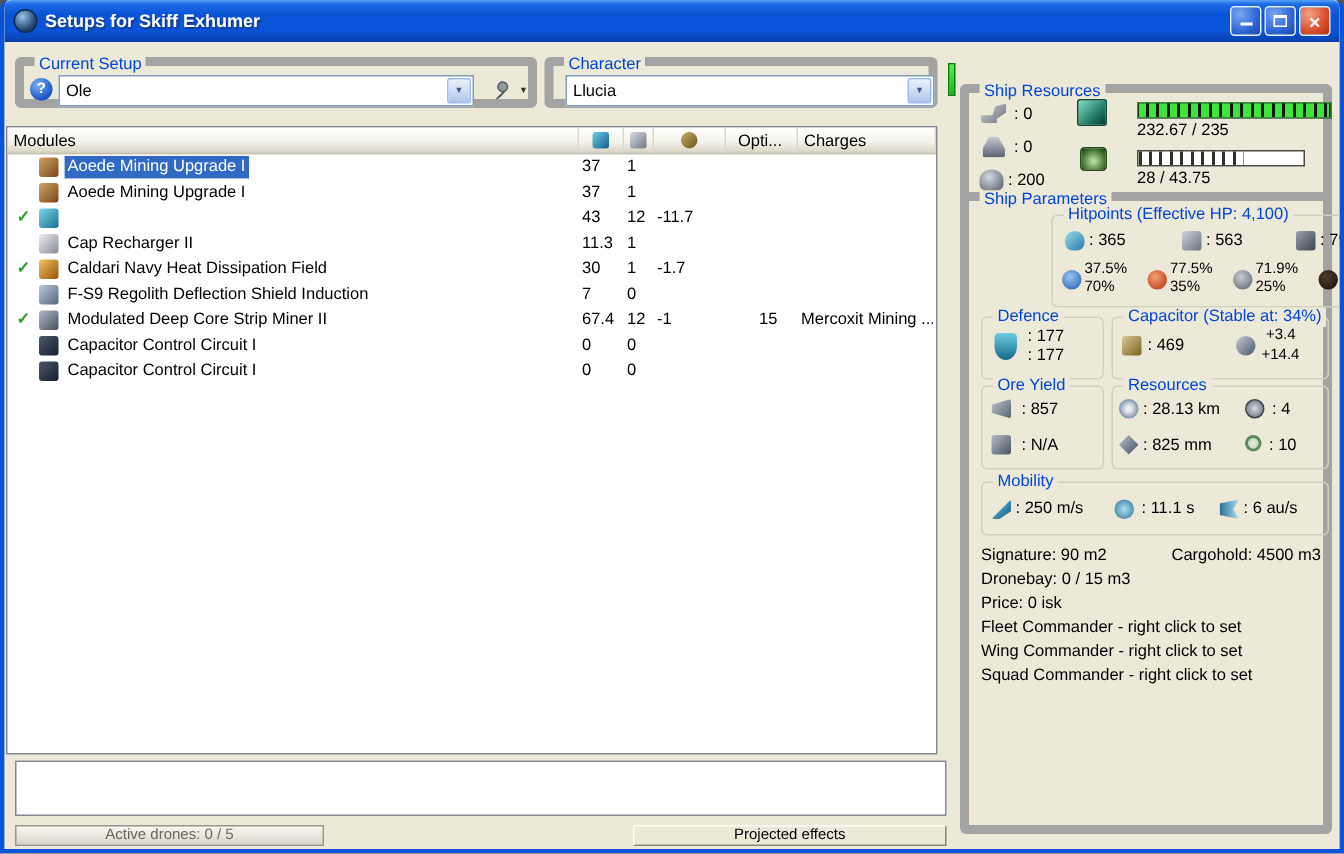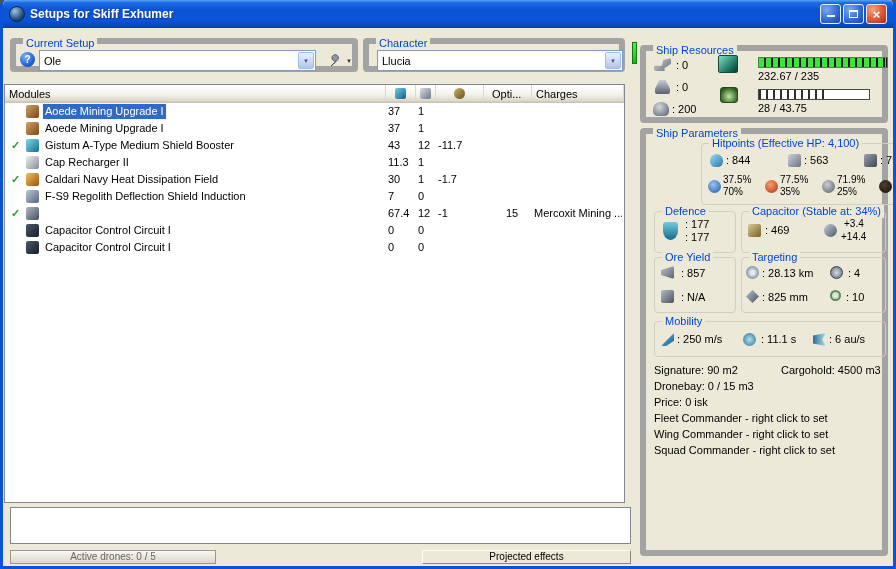--- a/index.html
+++ b/index.html
@@ -40,21 +40,21 @@
   .help-ic { position:absolute; left:4px; top:8px; width:15px; height:15px; border-radius:50%;
     background:radial-gradient(circle at 35% 30%, #7db0f5, #1a55c8 70%, #0d3a96); color:#fff; font-weight:bold; font-size:10px;
     display:flex; align-items:center; justify-content:center; }
   .setup-combo { left:23px; top:6px; width:277px; }
   .char-combo  { left:8px; top:6px; width:246px; }
   .tools-btn { position:absolute; left:304px; top:6px; width:40px; height:22px; display:flex; align-items:center; justify-content:center; gap:3px; border:1px solid transparent; border-radius:2px; }
   .tools-arrow { font-size:6px; color:#333; }
   .char-bar { position:absolute; left:629px; top:14px; width:5px; height:22px; background:linear-gradient(180deg,#54f054,#18b818); border:1px solid #0e7a0e; }
 
   
-  .g-res { left:637px; top:17px; width:248px; height:78px; }
+  .g-res { left:637px; top:28px; width:248px; height:78px; }
   .resval { position:absolute; white-space:nowrap; }
   .rico { position:absolute; border-radius:2px; }
   .ico-turret  { left:8px;  top:7px;  width:17px; height:13px; background:linear-gradient(135deg,#cfd3da,#6a7078); clip-path:polygon(0 60%,45% 60%,55% 15%,100% 0,100% 45%,62% 78%,62% 100%,0 100%); }
   .ico-launch  { left:9px;  top:29px; width:15px; height:14px; background:linear-gradient(180deg,#c8ccd4,#596070); clip-path:polygon(30% 0,70% 0,100% 60%,100% 100%,0 100%,0 60%); }
   .ico-drone   { left:7px;  top:51px; width:16px; height:14px; background:radial-gradient(circle at 40% 35%,#d6dae0,#545c68); border-radius:50% 50% 30% 30%; }
   .ico-cpu3d   { left:72px; top:4px;  width:20px; height:18px; background:linear-gradient(135deg,#7ee0c8,#1a6e5a 70%,#0c3a30); border:1px solid #0d4a3c; }
   .ico-pgrad   { left:74px; top:36px; width:18px; height:16px; background:radial-gradient(circle at 50% 60%,#bfe6a8,#3c6a2a 70%,#1c3a14); border-radius:3px; border:1px solid #2a4a1c; }
   .cpu-bar { position:absolute; left:112px; top:6px; width:130px; height:11px; background:#0c140c; border:1px solid #3c8a3c; }
   .cpu-fill { height:100%; background:repeating-linear-gradient(90deg,#3ce43c 0px,#3ce43c 5px,#0c140c 5px,#0c140c 7px); }
   .pg-bar { position:absolute; left:112px; top:38px; width:112px; height:11px; background:#fff; border:1px solid #4a4a44; }
@@ -225,21 +225,20 @@
           <span class="rc1">37</span>
           <span class="rc2">1</span>
           <span class="rc3"></span>
           <span class="rc4"></span>
           <span class="rc5"></span>
         </div>
 
         <div class="mrow">
           <span class="rchk">✓</span>
           <span class="ricon i-shieldb"></span>
-          <span class="rname">Gistum A-Type Medium Shield Booster</span>
           <span class="rc1">43</span>
           <span class="rc2">12</span>
           <span class="rc3">-11.7</span>
           <span class="rc4"></span>
           <span class="rc5"></span>
         </div>
 
         <div class="mrow">
           <span class="ricon i-capre"></span>
           <span class="rname">Cap Recharger II</span>
@@ -267,20 +266,21 @@
           <span class="rc1">7</span>
           <span class="rc2">0</span>
           <span class="rc3"></span>
           <span class="rc4"></span>
           <span class="rc5"></span>
         </div>
 
         <div class="mrow">
           <span class="rchk">✓</span>
           <span class="ricon i-strip"></span>
+          <span class="rname">Modulated Deep Core Strip Miner II</span>
           <span class="rc1">67.4</span>
           <span class="rc2">12</span>
           <span class="rc3">-1</span>
           <span class="rc4">15</span>
           <span class="rc5">Mercoxit Mining ...</span>
         </div>
 
         <div class="mrow">
           <span class="ricon i-rig"></span>
           <span class="rname">Capacitor Control Circuit I</span>
@@ -303,21 +303,21 @@
 
       </div>
     </div>
 
     <div class="grp g-params">
       <span class="glabel">Ship Parameters</span>
 
       <div class="sub" style="left:8px; top:9px; width:232px; height:62px;margin-left:47px;">
         <span class="glabel">Hitpoints (Effective HP: 4,100)</span>
         <span class="pic pic-shield" style="left:8px; top:10px;"></span>
-        <span class="pv" style="left:24px; top:10px;">: 844</span>
+        <span class="pv" style="left:24px; top:10px;">: 365</span>
         <span class="pic pic-armor" style="left:86px; top:10px;"></span>
         <span class="pv" style="left:102px; top:10px;">: 563</span>
         <span class="pic pic-struct" style="left:162px; top:10px;"></span>
         <span class="pv" style="left:178px; top:10px;">: 791</span>
 
         <span class="pic pic-em" style="left:6px; top:36px;"></span>
         <span class="pv pv-sm" style="left:21px; top:30px;">37.5%</span>
         <span class="pv pv-sm" style="left:21px; top:42px;">70%</span>
 
         <span class="pic pic-therm" style="left:63px; top:36px;"></span>
@@ -351,21 +351,21 @@
 
       <div class="sub" style="left:8px; top:123px; width:82px; height:56px;">
         <span class="glabel">Ore Yield</span>
         <span class="pic pic-ore" style="left:6px; top:8px;"></span>
         <span class="pv" style="left:26px; top:9px;">: 857</span>
         <span class="pic pic-ice" style="left:6px; top:32px;"></span>
         <span class="pv" style="left:26px; top:33px;">: N/A</span>
       </div>
 
       <div class="sub" style="left:95px; top:123px; width:145px; height:56px;">
-        <span class="glabel">Targeting</span>
+        <span class="glabel">Resources</span>
         <span class="pic pic-range" style="left:4px; top:8px;"></span>
         <span class="pv" style="left:20px; top:9px;">: 28.13 km</span>
         <span class="pic pic-maxtgt" style="left:88px; top:8px;"></span>
         <span class="pv" style="left:106px; top:9px;">: 4</span>
         <span class="pic pic-scanres" style="left:4px; top:32px;"></span>
         <span class="pv" style="left:20px; top:33px;">: 825 mm</span>
         <span class="pic pic-sensor" style="left:88px; top:32px;"></span>
         <span class="pv" style="left:104px; top:33px;">: 10</span>
       </div>
 

